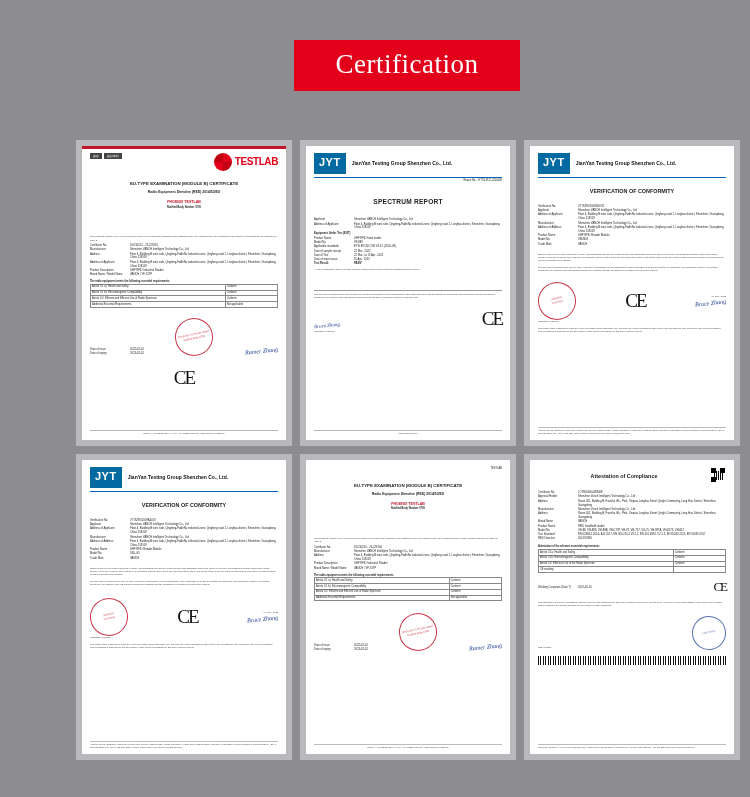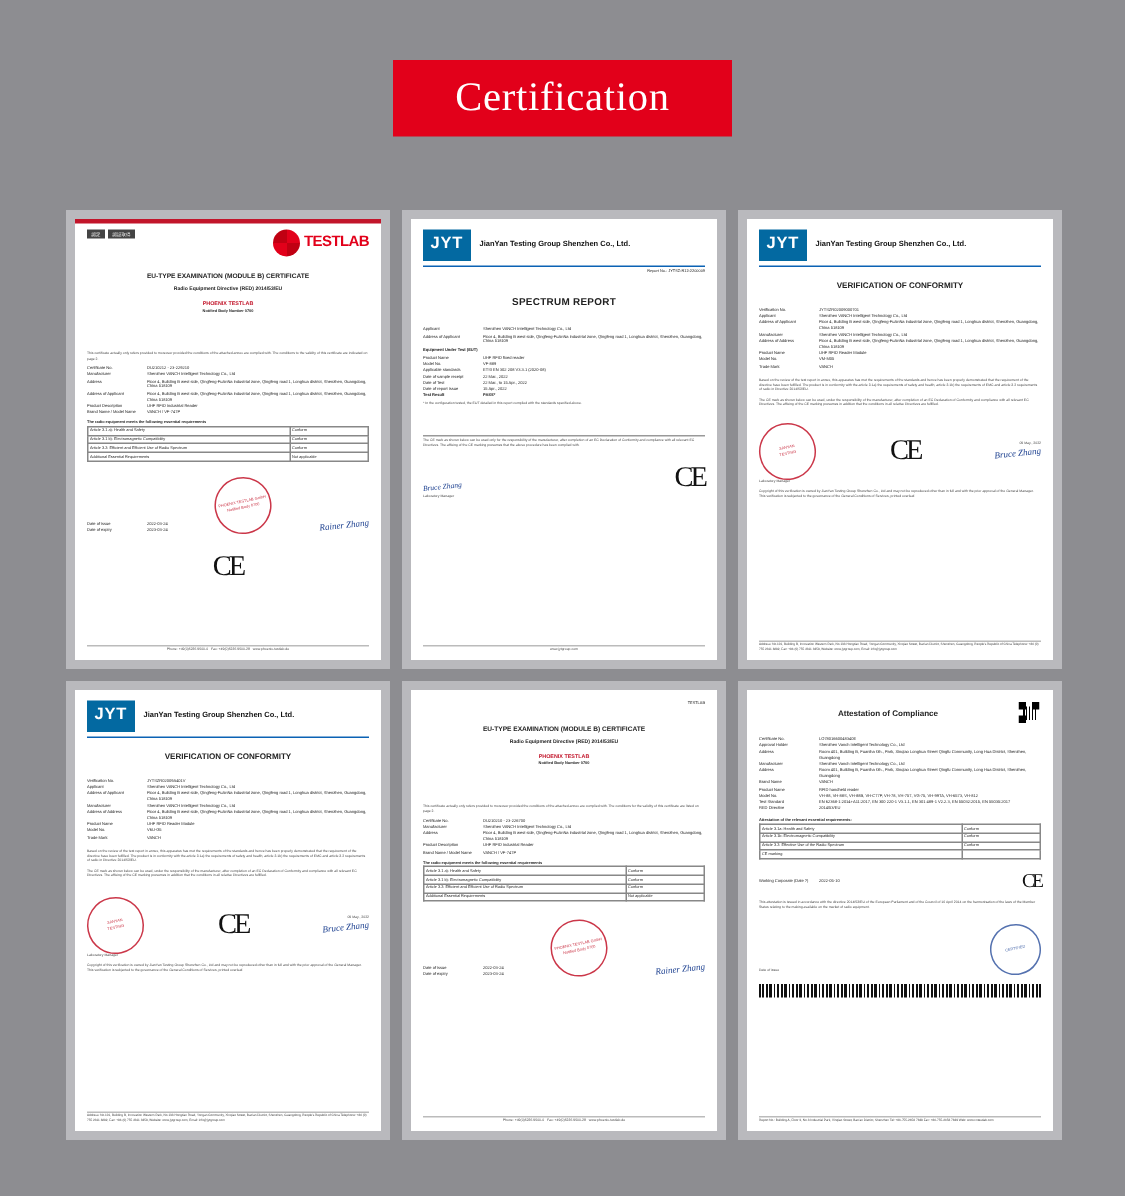--- a/index.html
+++ b/index.html
@@ -4,21 +4,21 @@
 <style>
   * { box-sizing: border-box; }
   html, body { margin:0; padding:0; }
   body {
     width:750px; height:797px;
     background:#8d8d91;
     font-family:"Liberation Sans", sans-serif;
     overflow:hidden;
     position:relative;
   }
-  .page { width:608px; height:797px; position:relative; }
+  .page { width:608px; height:797px; position:relative;margin-left:32px; }
 
   
   .banner-wrap {
     position:absolute; top:40px; left:0; width:750px;
     display:flex; justify-content:center;
   }
   .banner {
     background:#e2001a;
     color:#fff;
     font-size:27px;

